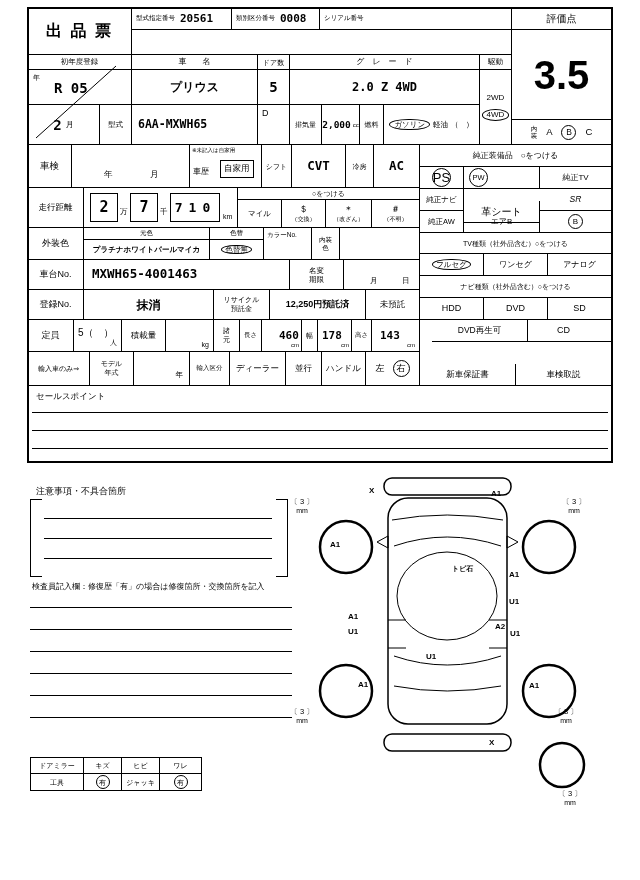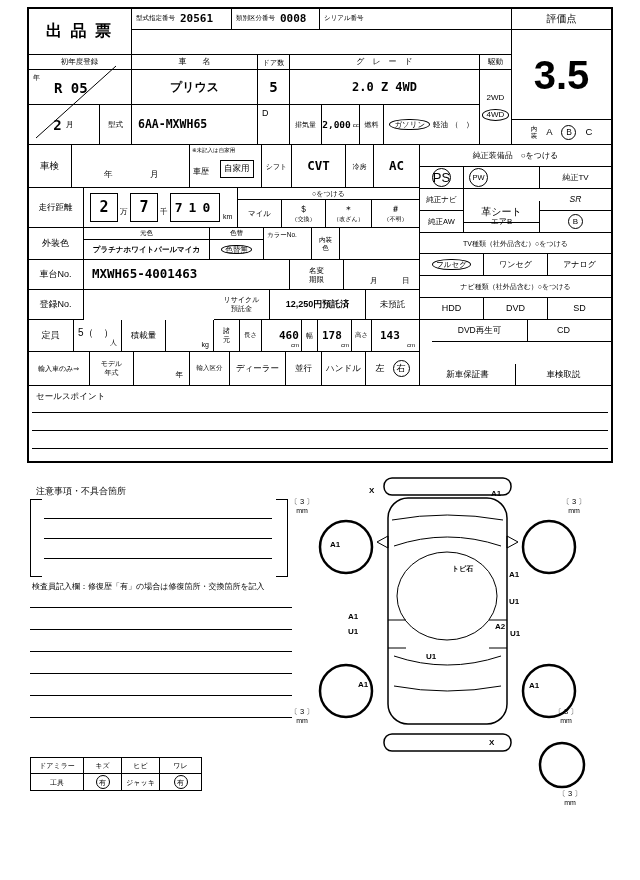--- a/index.html
+++ b/index.html
@@ -152,20 +152,21 @@
   <div class="cell c col" style="left:290px;top:260px;width:54px;height:30px;font-size:7.5px;line-height:9px;">
     <span>名変</span>
     <span>期限</span>
   </div>
   <div class="cell" style="left:344px;top:260px;width:76px;height:30px;">
     <span class="abs" style="left:26px;top:16px;font-size:7.5px;">月</span>
     <span class="abs" style="left:58px;top:16px;font-size:7.5px;">日</span>
   </div>
 
   <div class="cell c" style="left:28px;top:290px;width:56px;height:30px;font-size:9px;">登録No.</div>
+  <div class="cell c" style="left:84px;top:290px;width:130px;height:30px;font-size:12px;font-weight:bold;">抹消</div>
   <div class="cell c col" style="left:214px;top:290px;width:56px;height:30px;font-size:7px;line-height:8.5px;">
     <span>リサイクル</span>
     <span>預託金</span>
   </div>
   <div class="cell c" style="left:270px;top:290px;width:96px;height:30px;font-size:9px;font-weight:bold;">12,250円預託済</div>
   <div class="cell c" style="left:366px;top:290px;width:54px;height:30px;font-size:8.5px;">未預託</div>
 
   <div class="cell c" style="left:28px;top:320px;width:46px;height:32px;font-size:9px;">定員</div>
   <div class="cell" style="left:74px;top:320px;width:48px;height:32px;">
     <span class="abs" style="left:4px;top:6px;font-size:10px;">5（　）</span>

